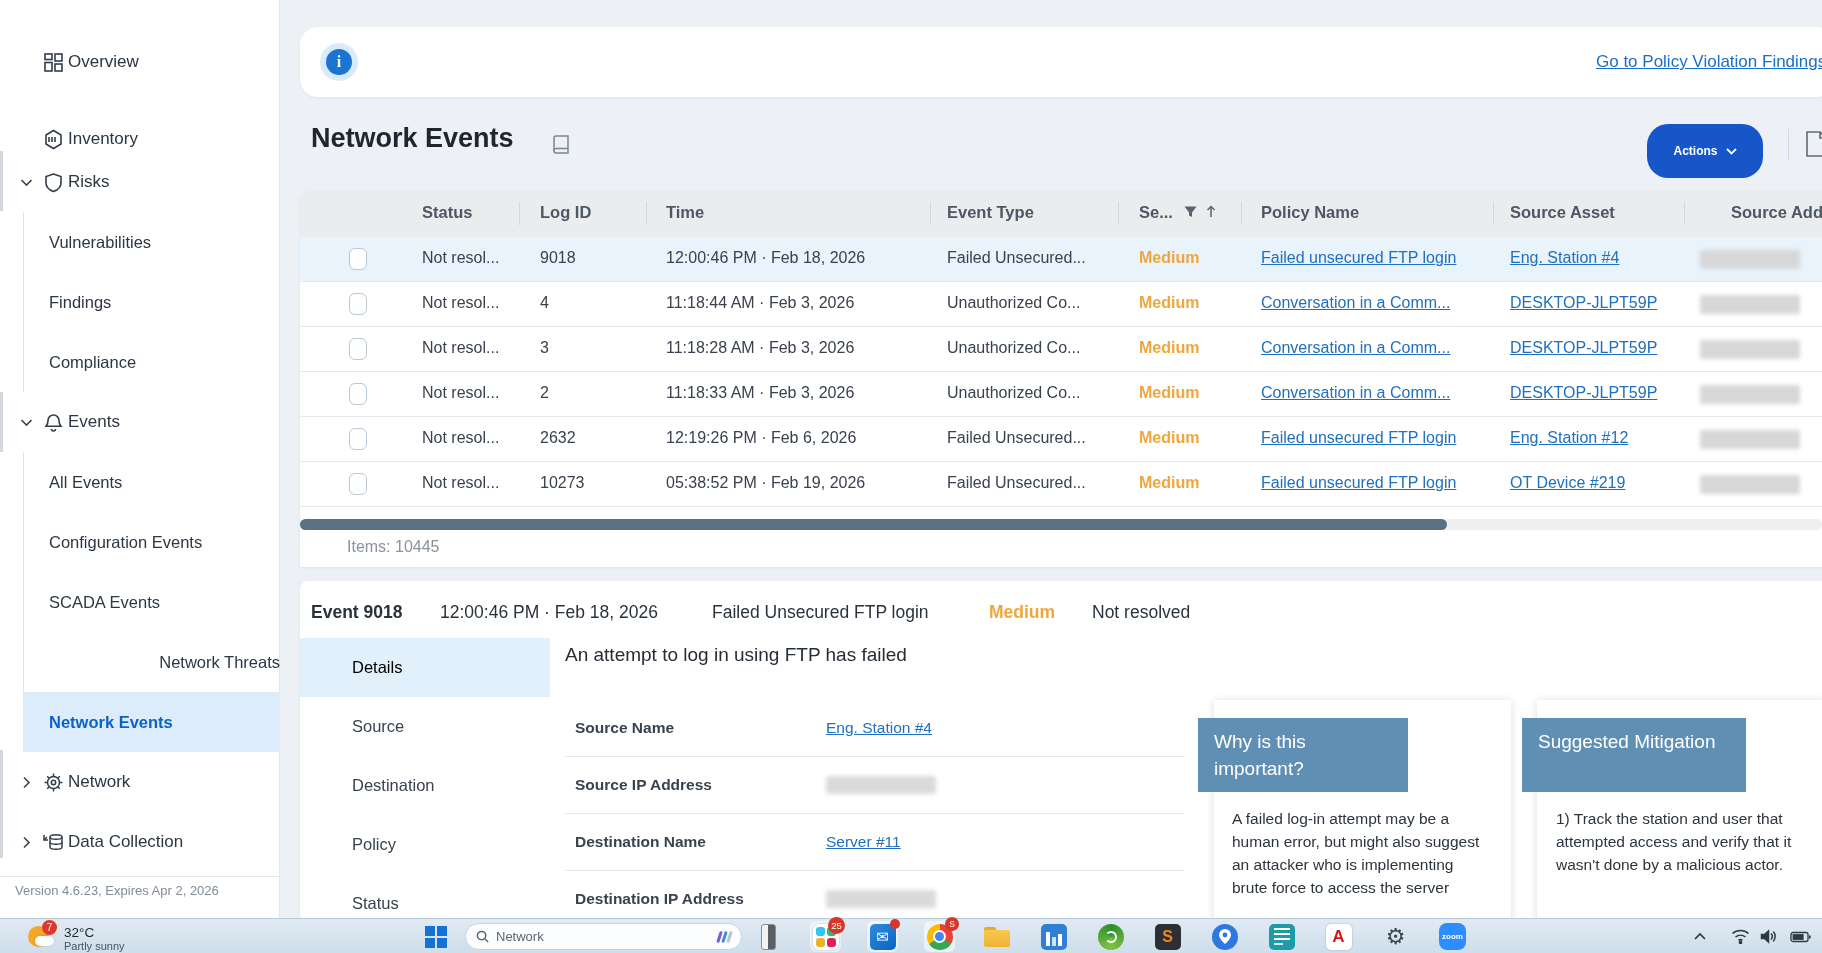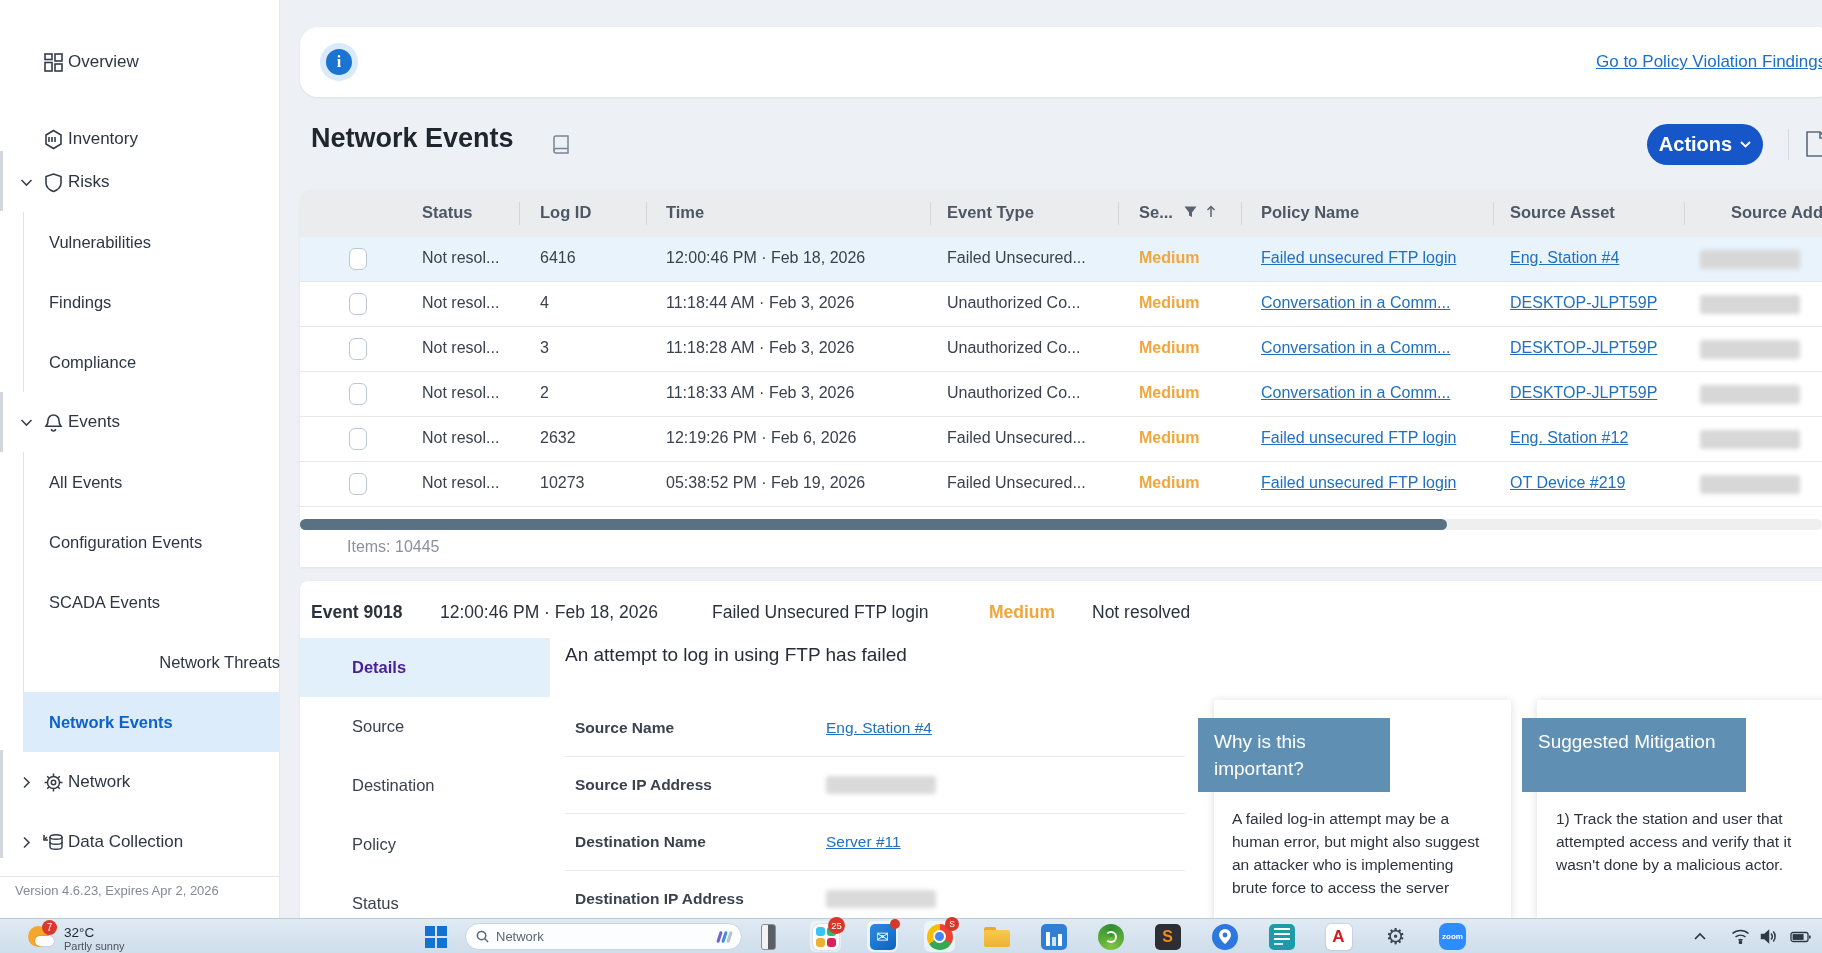--- a/index.html
+++ b/index.html
@@ -29,21 +29,21 @@
   .banner-msg{position:absolute;left:90px;top:24px;font-size:17px;color:#333c46;}
   .banner-link{position:absolute;left:1296px;top:25px;font-size:17px;color:#1b6ec9;text-decoration:underline;white-space:nowrap;cursor:pointer;}
   
   .page-title{position:absolute;left:311px;top:123px;font-size:27px;font-weight:bold;color:#20262e;}
   .book-ic{position:absolute;left:552px;top:134px;}
   .search-pill{position:absolute;left:581px;top:120px;width:449px;height:48px;background:#fff;border:1px solid #e1e6eb;border-radius:26px;box-shadow:0 1px 3px rgba(25,35,50,.05);}
   .search-pill input{position:absolute;left:38px;top:12px;width:240px;height:22px;border:none;outline:none;font-size:16px;color:#3a444f;background:transparent;font-family:"Liberation Sans",sans-serif;}
   .search-pill input::placeholder{color:#9aa3ad;}
   .sp-div{position:absolute;left:293px;top:10px;width:1px;height:27px;background:#e3e8ed;}
   .sp-mag{position:absolute;left:345px;top:13px;cursor:pointer;}
-  .actions-btn{position:absolute;left:1647px;top:124px;width:116px;height:41px;border-radius:21px;background:#1656c8;color:#fff;font-size:20px;font-weight:bold;display:flex;align-items:center;justify-content:center;gap:8px;cursor:pointer;}
+  .actions-btn{position:absolute;left:1647px;top:124px;width:116px;height:54px;border-radius:21px;background:#1656c8;color:#fff;font-size:12px;font-weight:bold;display:flex;align-items:center;justify-content:center;gap:8px;cursor:pointer;}
   .tb-div{position:absolute;left:1788px;top:129px;width:1px;height:31px;background:#d3d9df;}
   .export-ic{position:absolute;left:1804px;top:130px;cursor:pointer;}
   
   .table-card{position:absolute;left:300px;top:190px;width:1535px;height:377px;background:#fff;border-radius:10px 10px 0 0;box-shadow:0 1px 3px rgba(25,35,50,.06);}
   .thead{position:absolute;left:0;top:0;width:100%;height:47px;background:#ebecee;border-radius:10px 10px 0 0;}
   .th{position:absolute;top:13px;font-size:16.5px;font-weight:bold;color:#4d5765;white-space:nowrap;}
   .th-sep{position:absolute;top:12px;width:1px;height:23px;background:#d5d7da;}
   .trow{position:absolute;left:0;width:1530px;height:45px;border-bottom:1px solid #e6e8eb;background:#fff;cursor:pointer;}
   .trow.selected{background:#e8f3fc;}
   .cell{position:absolute;top:12px;font-size:16px;color:#39424e;white-space:nowrap;}
@@ -55,21 +55,21 @@
   .hscroll-thumb{position:absolute;left:0;top:0;width:1147px;height:11px;border-radius:6px;background:#5a7183;cursor:pointer;}
   .items-label{position:absolute;left:47px;top:348px;font-size:16px;color:#8a929c;}
   
   .detail{position:absolute;left:300px;top:581px;width:1535px;height:372px;background:#fff;border-radius:8px 8px 0 0;box-shadow:0 1px 3px rgba(25,35,50,.06);}
   .dh{position:absolute;top:21px;font-size:17.5px;color:#2a333d;white-space:nowrap;}
   .dh.b{font-weight:bold;}
   .dh.sev{color:#f0a63c;font-weight:bold;}
   .dtab{position:absolute;left:0;width:250px;height:59px;display:flex;align-items:center;cursor:pointer;}
   .dtab .tlabel{padding-left:52px;font-size:16.5px;color:#39424e;}
   .dtab.active{background:#e2f0fc;}
-  .dtab.active .tlabel{color:#4c1d95;font-weight:bold;}
+  .dtab.active .tlabel{color:#000000;font-weight:normal;}
   .summary{position:absolute;left:265px;top:63px;font-size:19px;color:#252d36;}
   .frow{position:absolute;left:265px;width:620px;height:57px;border-bottom:1px solid #e7eaed;}
   .frow .flabel{position:absolute;left:10px;top:19px;font-size:15.5px;font-weight:bold;color:#39434f;}
   .frow .fval{position:absolute;left:261px;top:19px;font-size:15.5px;color:#2170bf;text-decoration:underline;white-space:nowrap;cursor:pointer;}
   .frow .fredact{position:absolute;left:261px;top:19px;width:110px;height:18px;background:#dadada;border-radius:3px;filter:blur(2px);}
   .dcard{position:absolute;background:#fff;box-shadow:0 1px 8px rgba(25,35,50,.16);border-radius:2px;}
   .dcard-head{position:absolute;background:#608fb4;color:#fff;font-size:19px;line-height:27px;padding:10px 16px;}
   .dcard-body{position:absolute;font-size:15.5px;line-height:23px;color:#2c343d;}
   
   .taskbar{position:absolute;left:0;top:918px;width:1822px;height:35px;background:linear-gradient(#e0eaf3,#cfdeeb);border-top:1px solid rgba(170,185,200,.55);}
@@ -266,21 +266,21 @@
             <polyline points="1.5,5 5,1.5 8.5,5"></polyline>
           </svg></div>
         <div class="th" style="left: 961px;"><span>Policy Name</span></div>
         <div class="th" style="left: 1210px;"><span>Source Asset</span></div>
         <div class="th" style="left: 1431px;"><span>Source Address</span></div>
       </div>
     <div id="tbody">
         <div class="trow selected" style="top: 47px;">
           <span class="cbx" style="left: 49px;"></span>
           <span class="cell" style="left: 122px;">Not resol...</span>
-          <span class="cell" style="left: 240px;">6416</span>
+          <span class="cell" style="left: 240px;">9018</span>
           <span class="cell" style="left: 366px;">12:00:46 PM · Feb 18, 2026</span>
           <span class="cell" style="left: 647px;">Failed Unsecured...</span>
           <span class="cell sev" style="left: 839px;">Medium</span>
           <span class="cell lnk" style="left: 961px;">Failed unsecured FTP login</span>
           <span class="cell lnk" style="left: 1210px;">Eng. Station #4</span>
           <span class="redact" style="left: 1400px;"></span>
         </div>
         <div class="trow" style="top: 92px;">
           <span class="cbx" style="left: 49px;"></span>
           <span class="cell" style="left: 122px;">Not resol...</span>
@@ -380,21 +380,21 @@
           <span class="flabel">Destination Name</span>
           <a class="fval">Server #11</a>
         </div>
         <div class="frow" style="top: 290px;">
           <span class="flabel">Destination IP Address</span>
           <span class="fredact"></span>
         </div>
       </div>
     <div id="dcards">
         <div class="dcard" style="left: 914px; top: 119px; width: 297px; height: 253px;"></div>
-        <div class="dcard-head" style="left: 898px; top: 137px; width: 192px; min-height: 74px;">Why is this important?</div>
+        <div class="dcard-head" style="left: 898px; top: 137px; width: 210px; min-height: 74px;">Why is this important?</div>
         <div class="dcard-body" style="left: 932px; top: 226px; width: 258px;">A failed log-in attempt may be a human error, but might also suggest an attacker who is implementing brute force to access the server</div>
         <div class="dcard" style="left: 1237px; top: 119px; width: 290px; height: 253px;"></div>
         <div class="dcard-head" style="left: 1222px; top: 137px; width: 224px; min-height: 74px;">Suggested Mitigation</div>
         <div class="dcard-body" style="left: 1256px; top: 226px; width: 243px;">1) Track the station and user that attempted access and verify that it wasn't done by a malicious actor.</div>
       </div>
   </div>
 
   <div class="taskbar" id="taskbar">
     <div class="weather">
       <div class="wicon">

